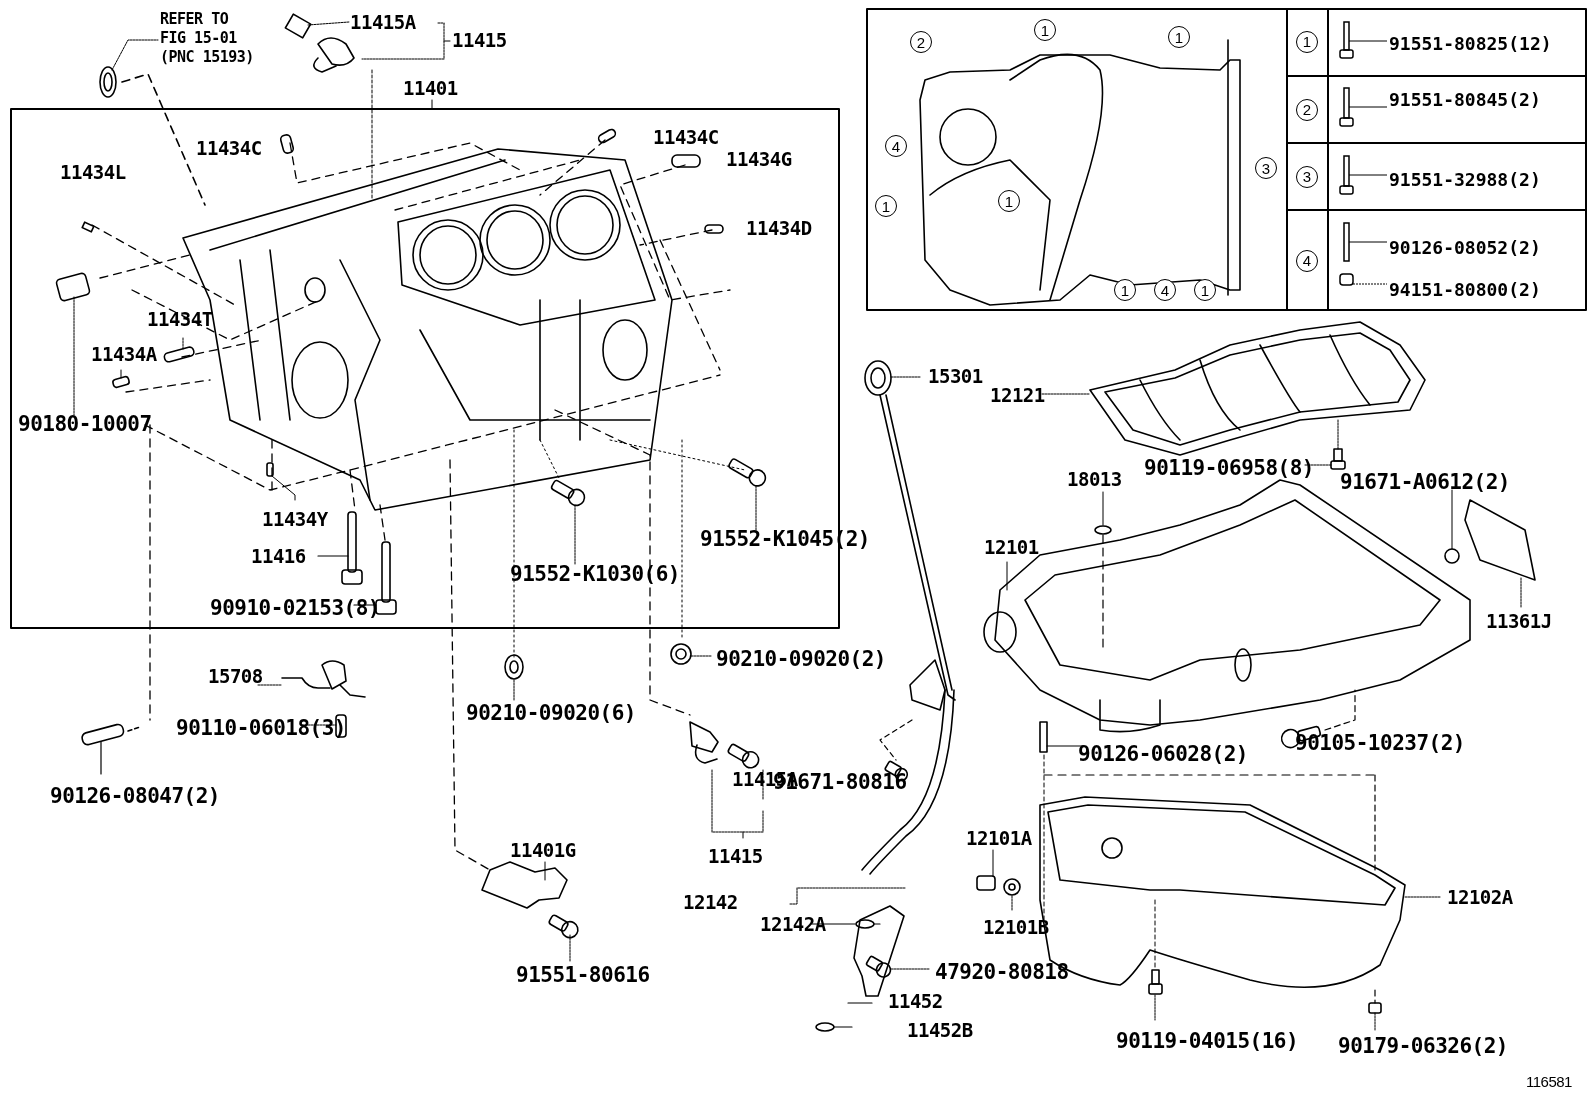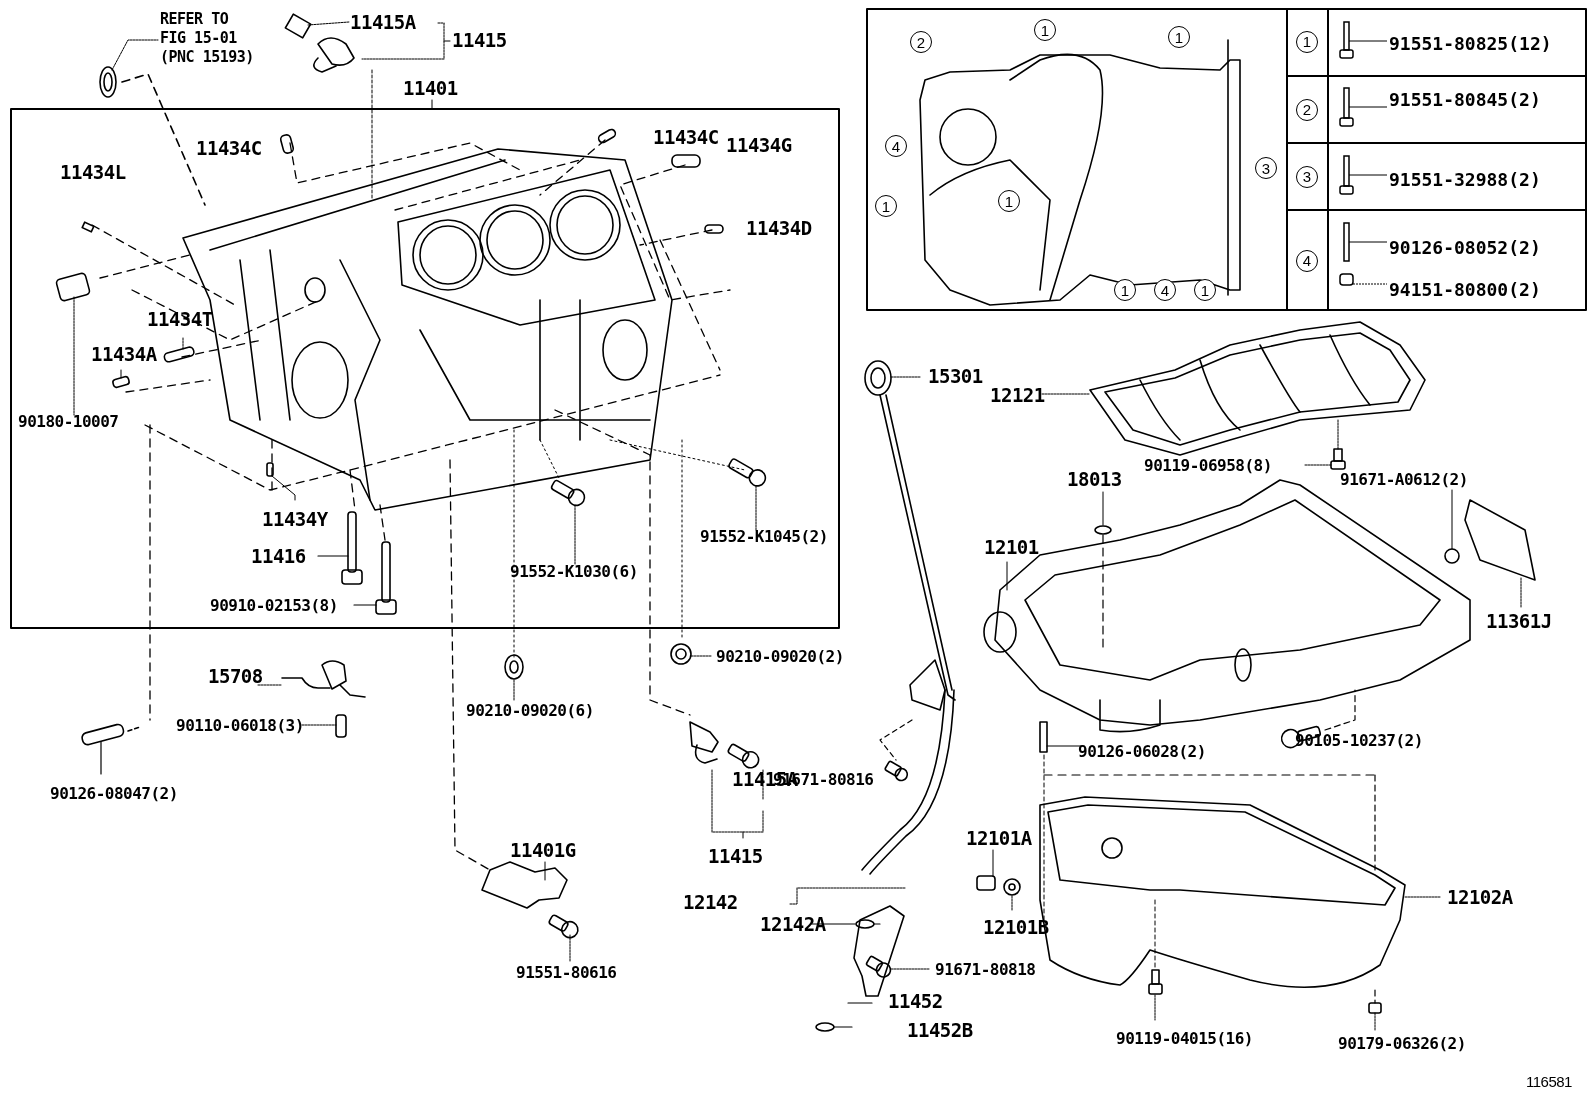--- a/index.html
+++ b/index.html
@@ -1,19 +1,19 @@
 <!DOCTYPE html>
 <html><head>
 <meta charset="utf-8">
 <style>
   html,body{margin:0;padding:0;background:#fff;}
   body{width:1592px;height:1099px;position:relative;overflow:hidden;font-family:"DejaVu Sans Mono","Liberation Mono",monospace;color:#000;}
   #diagram{position:absolute;left:0;top:0;width:1592px;height:1099px;}
   .lbl{position:absolute;font-weight:bold;font-size:19px;letter-spacing:-0.5px;white-space:nowrap;line-height:1;}
-  .lbl.sm{font-size:16px;}
+  .lbl.sm{font-size:21px;}
   .lbl.note{font-size:15px;line-height:19px;}
   .lbl.fig{font-family:"Liberation Sans",sans-serif;font-weight:normal;font-size:15px;text-align:right;}
   .legend{position:absolute;left:1287px;top:8px;width:299px;height:302px;}
   .legend-row{position:absolute;left:0;width:100%;border-top:2px solid #000;box-sizing:border-box;}
   .legend-row:first-child{border-top:none;}
   .legend-num{position:absolute;left:0;top:0;width:42px;height:100%;border-right:2px solid #000;box-sizing:border-box;display:flex;align-items:center;justify-content:center;}
   .circ{display:inline-flex;align-items:center;justify-content:center;width:22px;height:22px;border:1.5px solid #000;border-radius:50%;font-family:"Liberation Sans",sans-serif;font-size:15px;font-weight:normal;box-sizing:border-box;background:#fff;}
   .legend-part{position:absolute;left:102px;font-weight:bold;font-size:18px;white-space:nowrap;}
   .callout{position:absolute;}
 </style>
@@ -324,21 +324,21 @@
   <div>REFER TO</div>
   <div>FIG 15-01</div>
   <div>(PNC 15193)</div>
 </div>
 
 <div class="lbl" style="left:350px;top:13px">11415A</div>
 <div class="lbl" style="left:452px;top:31px">11415</div>
 <div class="lbl" style="left:403px;top:79px">11401</div>
 <div class="lbl" style="left:196px;top:139px">11434C</div>
 <div class="lbl" style="left:653px;top:128px">11434C</div>
-<div class="lbl" style="left:726px;top:136px">11434G</div>
+<div class="lbl" style="left:726px;top:150px">11434G</div>
 <div class="lbl" style="left:746px;top:219px">11434D</div>
 <div class="lbl" style="left:60px;top:163px">11434L</div>
 <div class="lbl" style="left:147px;top:310px">11434T</div>
 <div class="lbl" style="left:91px;top:345px">11434A</div>
 <div class="lbl sm" style="left:18px;top:414px">90180-10007</div>
 <div class="lbl" style="left:262px;top:510px">11434Y</div>
 <div class="lbl" style="left:251px;top:547px">11416</div>
 <div class="lbl sm" style="left:210px;top:598px">90910-02153(8)</div>
 <div class="lbl sm" style="left:510px;top:564px">91552-K1030(6)</div>
 <div class="lbl sm" style="left:700px;top:529px">91552-K1045(2)</div>
@@ -361,19 +361,19 @@
 <div class="lbl" style="left:984px;top:538px">12101</div>
 <div class="lbl sm" style="left:1340px;top:472px">91671-A0612(2)</div>
 <div class="lbl" style="left:1486px;top:612px">11361J</div>
 <div class="lbl sm" style="left:1295px;top:733px">90105-10237(2)</div>
 <div class="lbl sm" style="left:1078px;top:744px">90126-06028(2)</div>
 <div class="lbl" style="left:966px;top:829px">12101A</div>
 <div class="lbl" style="left:983px;top:918px">12101B</div>
 <div class="lbl" style="left:1447px;top:888px">12102A</div>
 <div class="lbl" style="left:683px;top:893px">12142</div>
 <div class="lbl" style="left:760px;top:915px">12142A</div>
-<div class="lbl sm" style="left:935px;top:962px">91671-80818</div>
+<div class="lbl sm" style="left:935px;top:962px">47920-80818</div>
 <div class="lbl" style="left:888px;top:992px">11452</div>
 <div class="lbl" style="left:907px;top:1021px">11452B</div>
 <div class="lbl sm" style="left:1116px;top:1031px">90119-04015(16)</div>
 <div class="lbl sm" style="left:1338px;top:1036px">90179-06326(2)</div>
 
 <div class="lbl fig" style="left:1526px;top:1074px">116581</div>
 
 </body></html>

